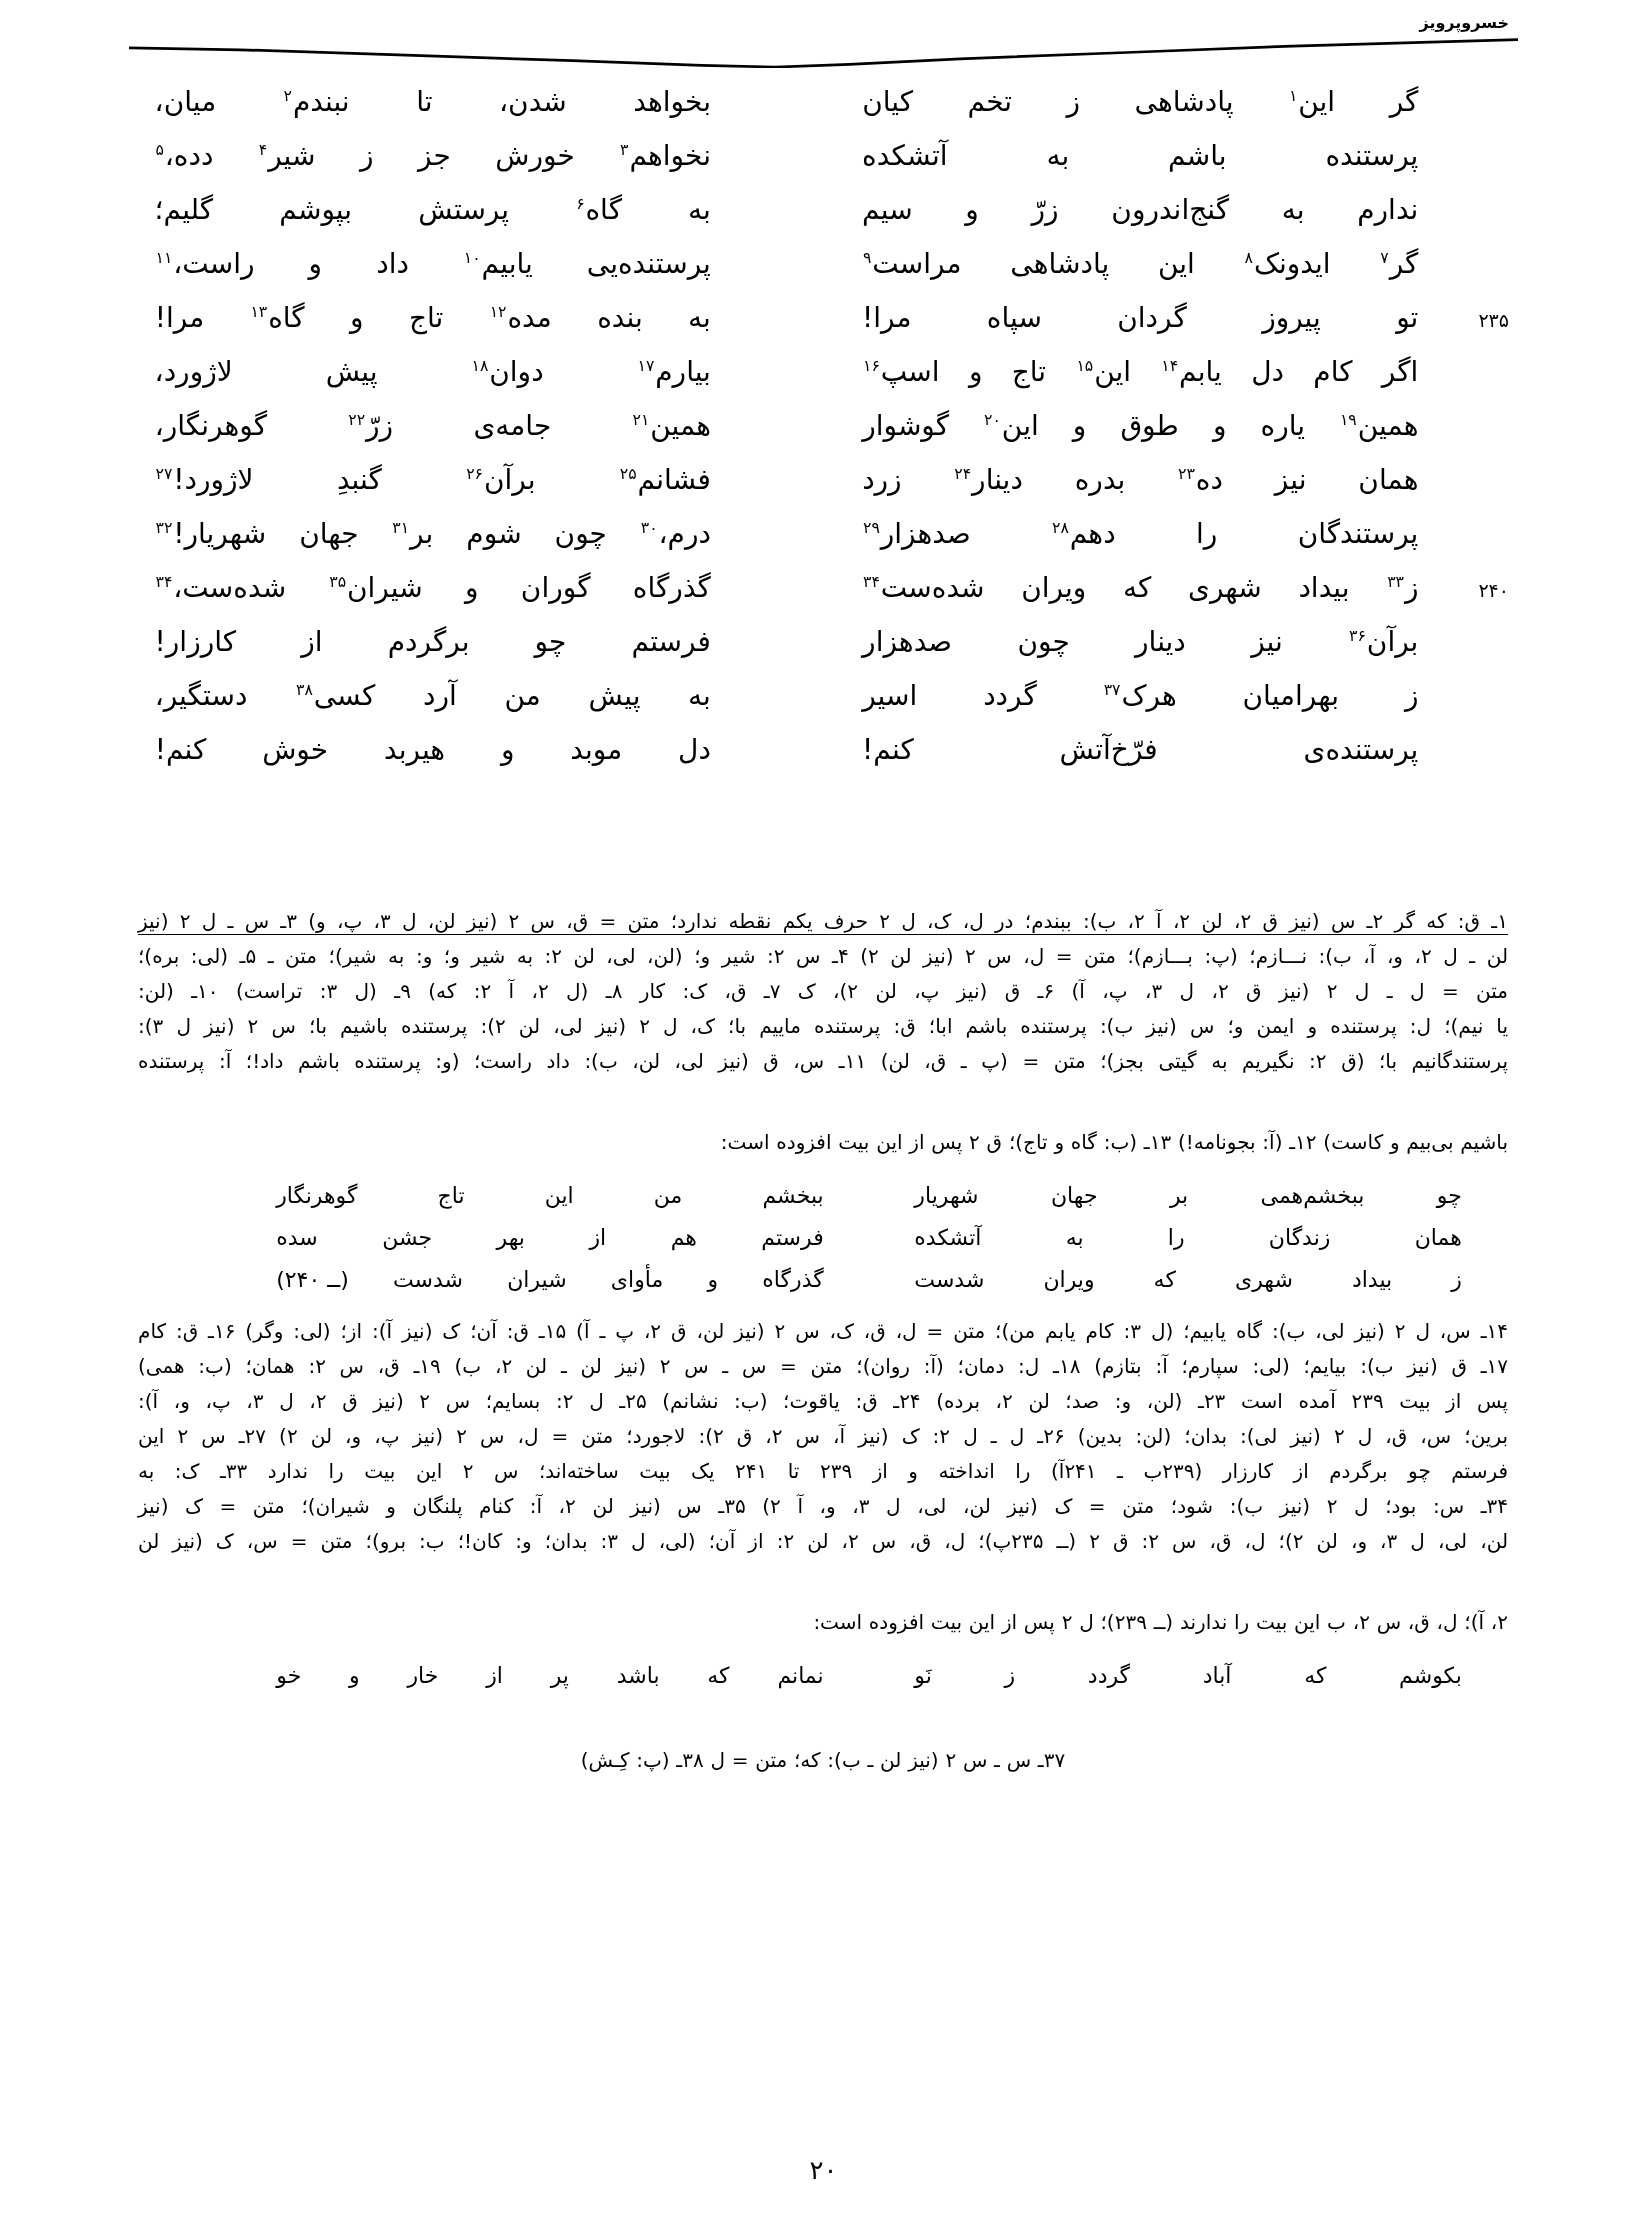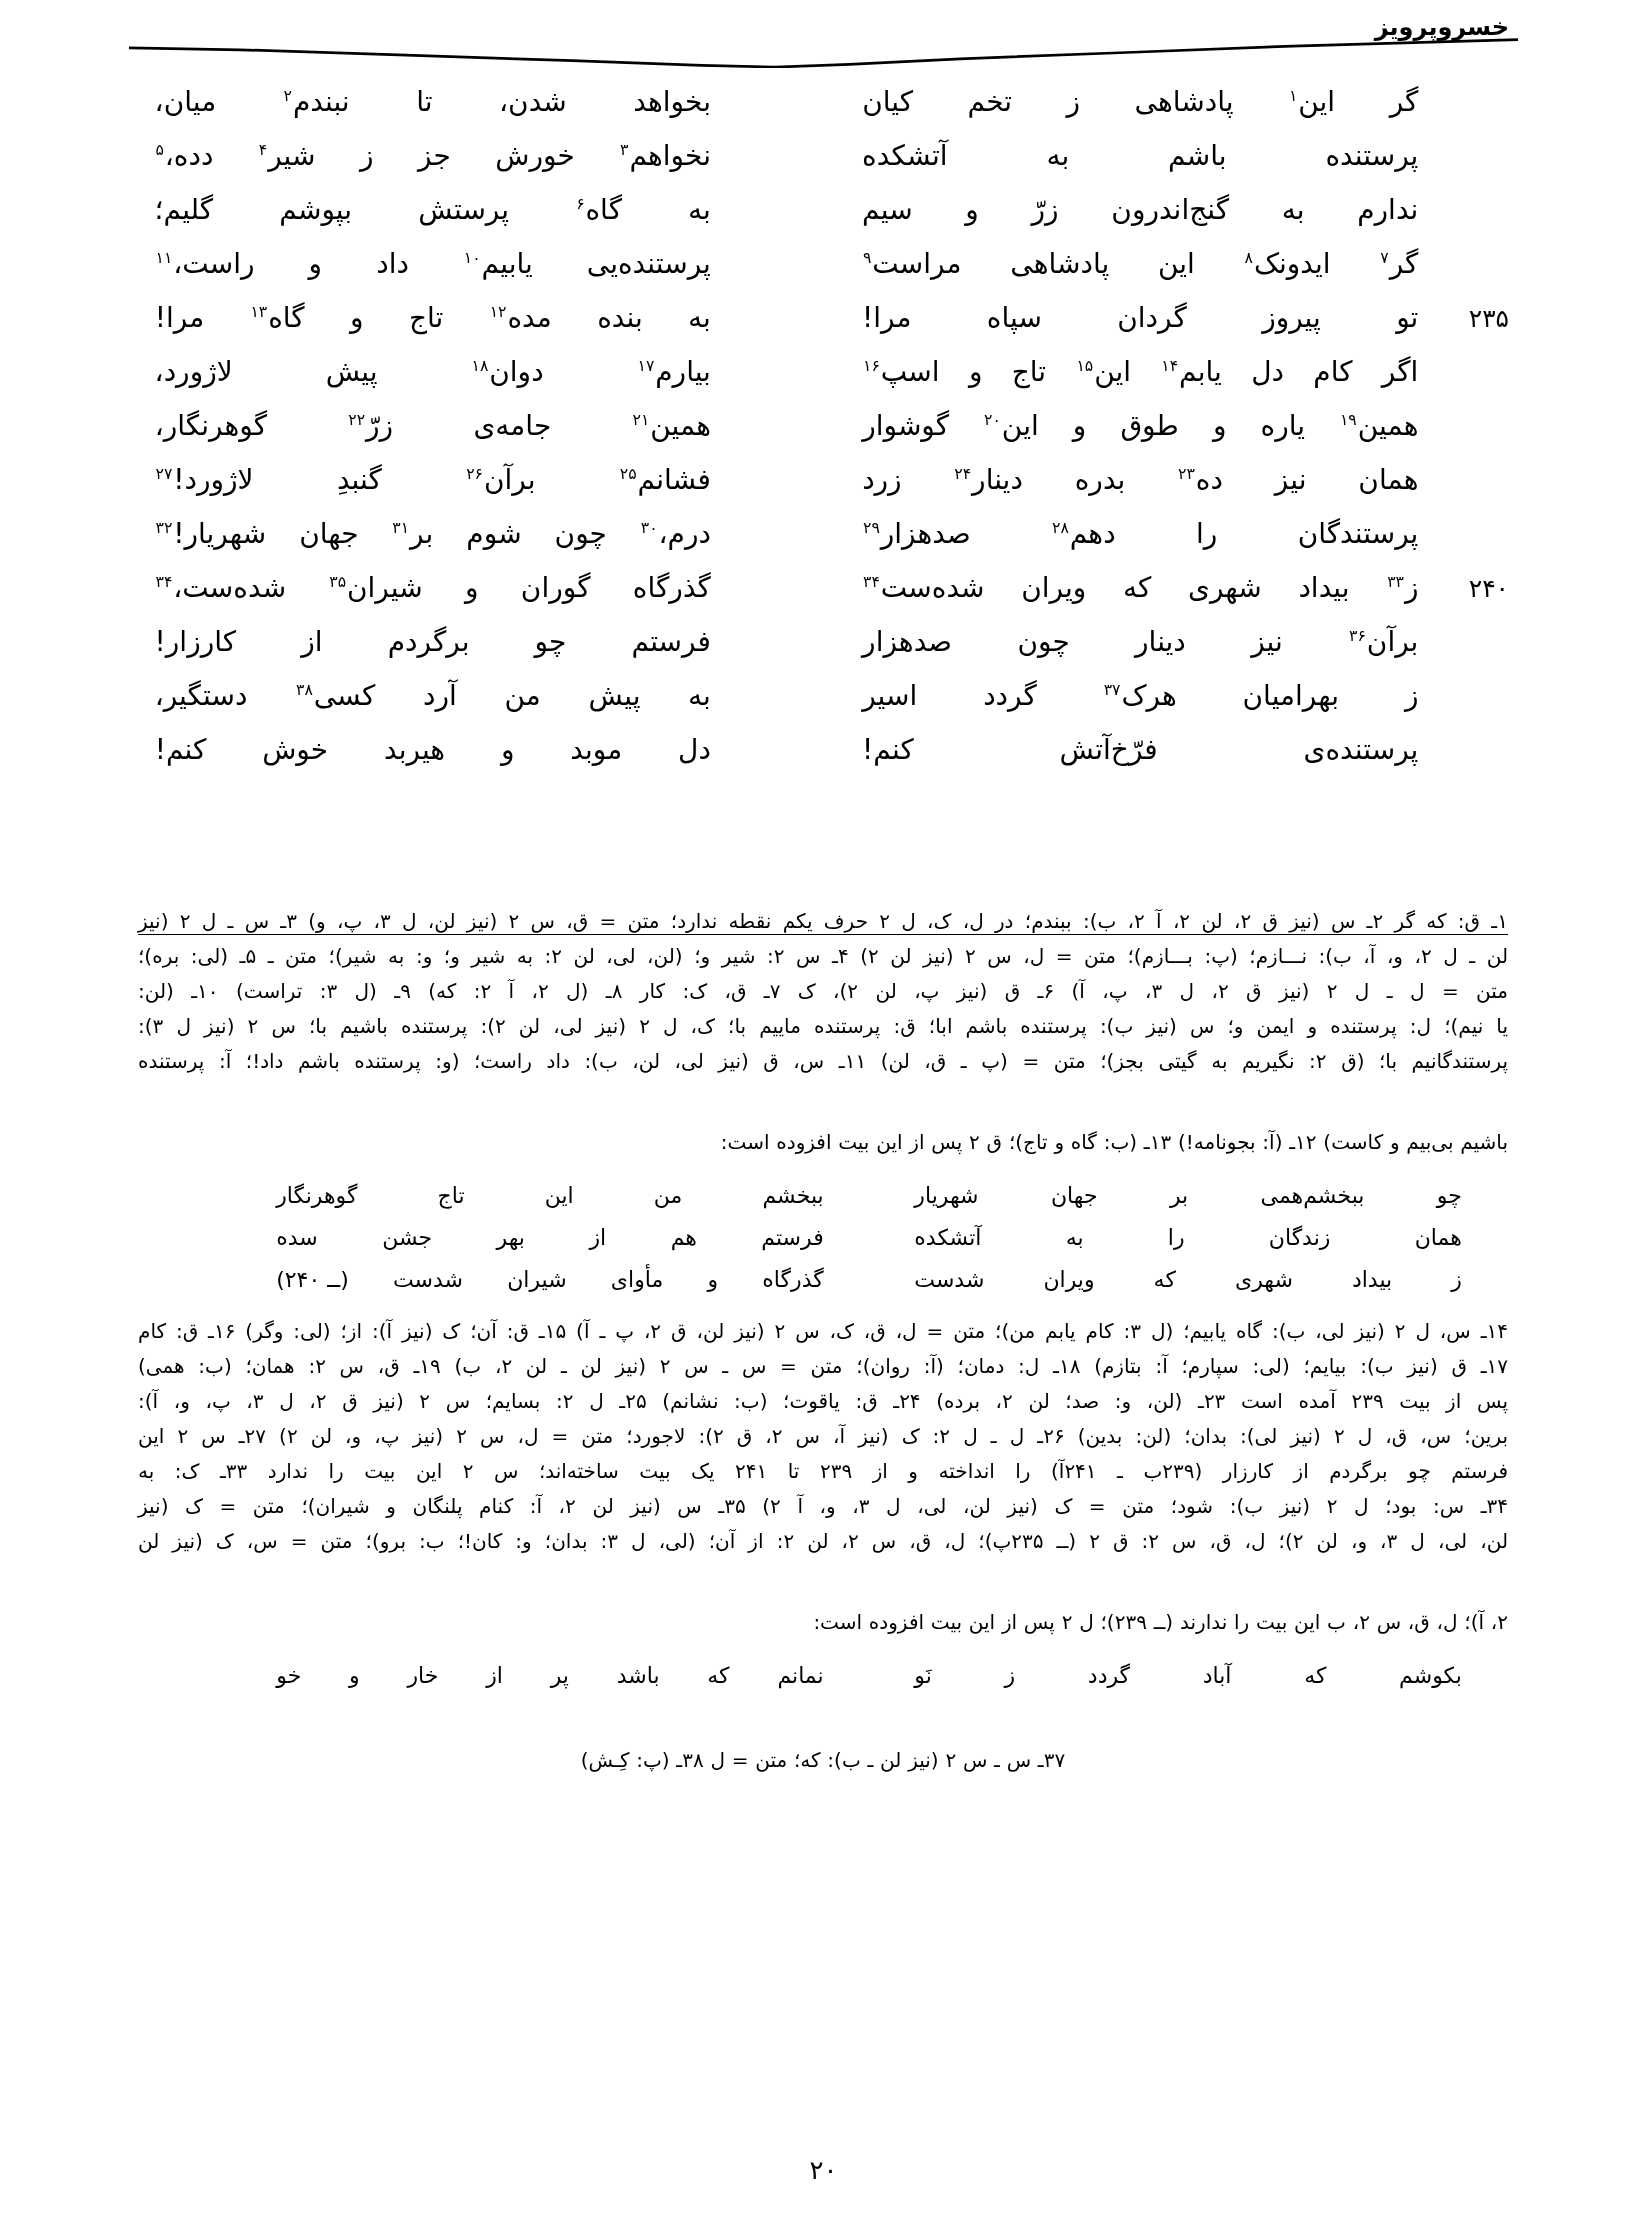--- a/index.html
+++ b/index.html
@@ -22,21 +22,21 @@
     inset: 0;
     width: 1647px;
     height: 2226px;
   }
 
   
   .runhead {
     position: absolute;
     top: 13px;
     right: 138px;
-    font-size: 24px;
+    font-size: 16px;
     font-weight: bold;
     letter-spacing: 0;
     direction: rtl;
   }
   .rule-wrap {
     position: absolute;
     top: 37px;
     left: 129px;
     right: 129px;
     height: 31px;
@@ -56,21 +56,21 @@
     flex-direction: row;
     align-items: baseline;
     height: 54px;
     font-size: 28px;
     direction: rtl;
   }
   .bayt .num {
     width: 74px;
     flex: 0 0 74px;
     text-align: right;
-    font-size: 25px;
+    font-size: 19px;
     padding-left: 9.2px;
     box-sizing: border-box;
   }
   .hemistich {
     flex: 1 1 0;
     display: flex;
     justify-content: space-between;
     white-space: nowrap;
     padding: 0 16.6px;
     box-sizing: border-box;

